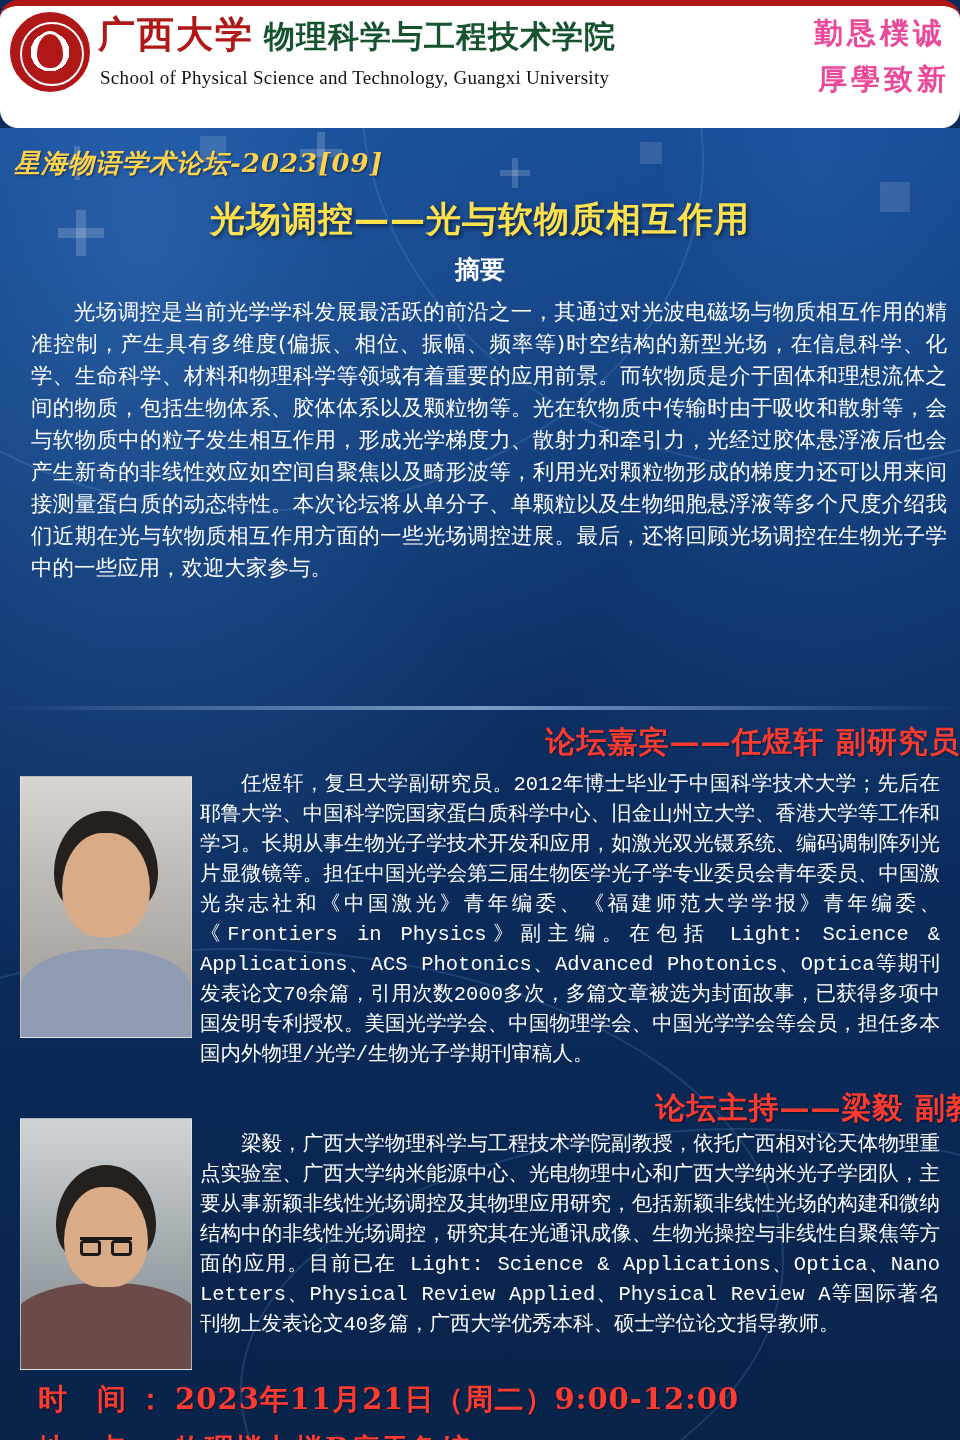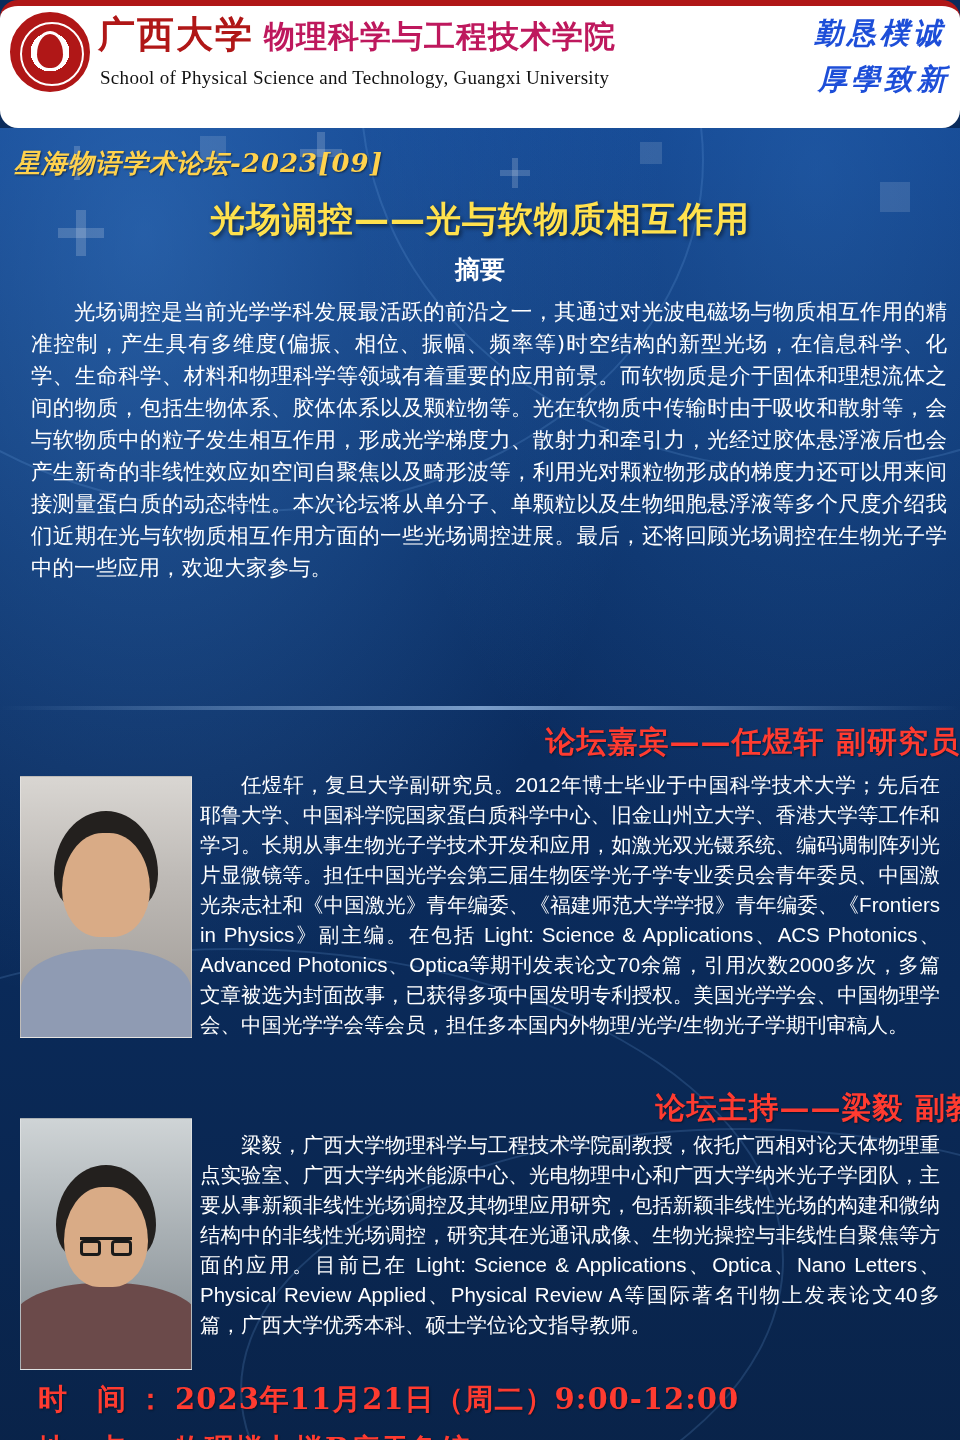--- a/index.html
+++ b/index.html
@@ -78,41 +78,40 @@
     font-family: "DejaVu Serif", serif;
     font-size: 37px;
     font-weight: bold;
     color: #b01717;
     letter-spacing: 2px;
   }
   .cn-school {
     font-family: "DejaVu Serif", serif;
     font-size: 31px;
     font-weight: bold;
-    color: #be185d;
+    color: #14532d;
     margin-left: 10px;
     letter-spacing: 1px;
   }
   .en-title {
     font-family: "Liberation Serif", serif;
     font-size: 19px;
     color: #111111;
     margin-top: 7px;
     margin-left: 2px;
     letter-spacing: .3px;
   }
   .motto {
     position: absolute;
     right: 14px;
     top: 8px;
     width: 200px;
     text-align: right;
-    color: #1d4ed8;
-    font-family: "DejaVu Serif", serif;
-    font-style: italic;
+    color: #ec4899;
+    font-family: "DejaVu Serif", serif;
     font-weight: bold;
   }
   .motto-line1 { font-size: 29px; letter-spacing: 4px; }
   .motto-line2 { font-size: 29px; letter-spacing: 4px; margin-top: 6px; margin-right: -4px; }
 
   
   .blue-body {
     position: relative;
     height: 1334px;
     background:
@@ -277,21 +276,21 @@
     border-radius: 4px;
     box-sizing: border-box;
   }
   .glasses:before { left: 0; }
   .glasses:after { right: 0; }
 
   .bio {
     position: absolute;
     left: 200px;
     width: 740px;
-    font-family: Liberation Sans, sans-serif;
+    font-family: Liberation Mono, monospace;
     font-size: 20.5px;
     line-height: 30px;
     color: #ffffff;
     text-align: justify;
     text-indent: 2em;
   }
 
   
   .info {
     position: absolute;

